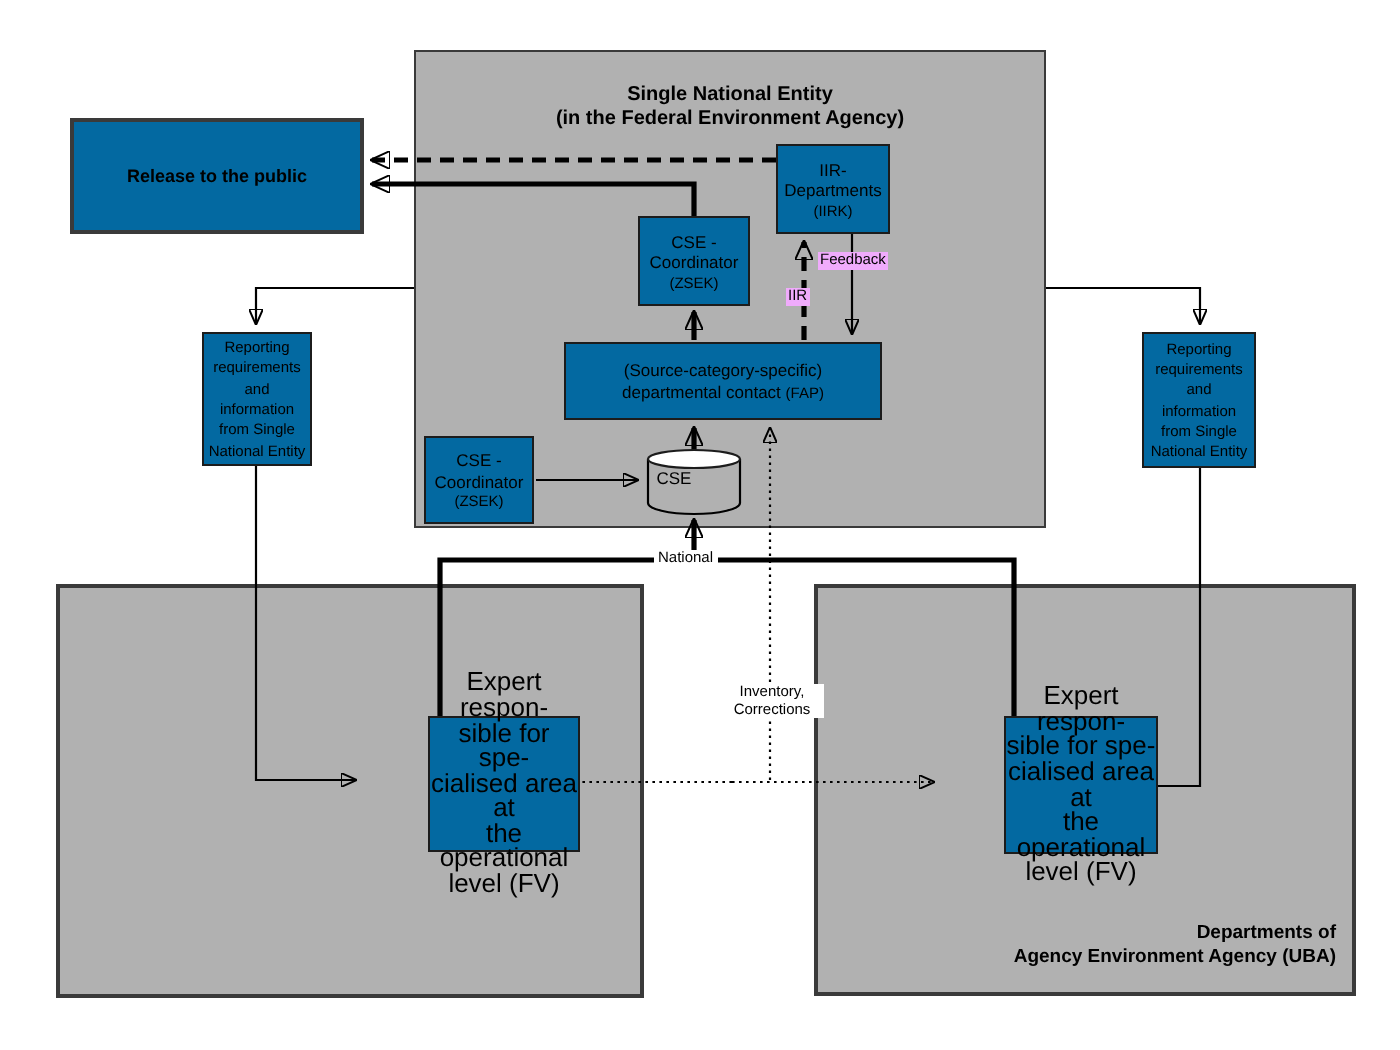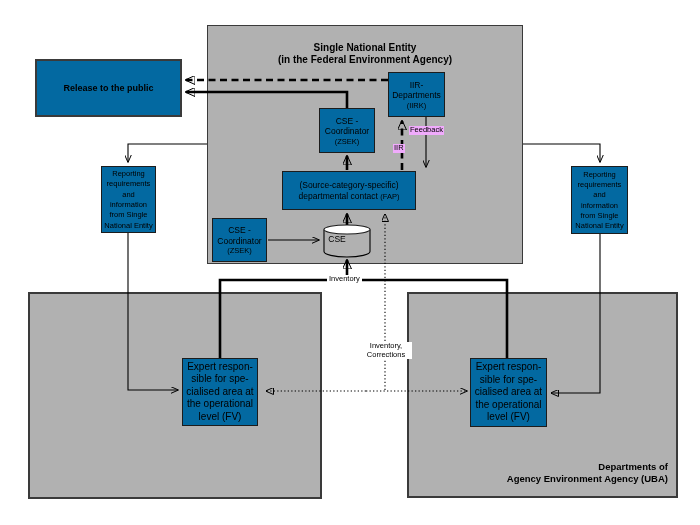--- a/index.html
+++ b/index.html
@@ -11,21 +11,21 @@
   .node{position:absolute;background:#0369a1;border:1px solid #1c1c1c;box-sizing:border-box;
         display:flex;flex-direction:column;align-items:center;justify-content:center;
         text-align:center;z-index:3;}
   .pre{white-space:pre-line;}
   .nm{font-size:8.5px;line-height:10.5px;}
   .ab{font-size:7.5px;line-height:9px;}
   .sne-title{position:absolute;left:0;right:0;top:16px;text-align:center;
              font-weight:bold;font-size:10px;line-height:12px;z-index:3;}
   .release-label{font-weight:bold;font-size:9px;}
   .rep{font-size:7.5px;line-height:10.3px;padding-top:1px;}
-  .exp{font-size:10px;line-height:12.6px;}
+  .exp{font-size:13px;line-height:12.6px;margin-left:32px;}
   .edge-label{position:absolute;font-size:7.5px;line-height:8.5px;text-align:center;z-index:3;}
   .on-gray{background:#f0abfc;padding:0 1px;}
   .on-white{background:#ffffff;padding:0 2px;}
   .panel-title{position:absolute;font-weight:bold;font-size:9.5px;line-height:12px;z-index:3;}
   svg#wires{position:absolute;left:0;top:0;z-index:2;}
   svg#wires path{stroke:#000;fill:none;}
   .thick{stroke-width:2.6px;}
   .thin{stroke-width:1.1px;}
   .dashT{stroke-dasharray:7,4.5;}
   .dot{stroke-dasharray:1.3,2.2;}
@@ -89,21 +89,21 @@
 Departments</div>
     <div class="ab">(IIRK)</div>
   </div>
 
   <div class="node" style="left:319px;top:108px;width:56px;height:45px;">
     <div class="nm pre">CSE -
 Coordinator</div>
     <div class="ab">(ZSEK)</div>
   </div>
 
-  <div class="node" style="left:282px;top:171px;width:134px;height:39px;">
+  <div class="node" style="left:282px;top:171px;width:159px;height:39px;">
     <div class="nm">(Source-category-specific)</div>
     <div class="nm"><span>departmental contact</span> <span class="ab">(FAP)</span></div>
   </div>
 
   <div class="node" style="left:212px;top:218px;width:55px;height:44px;">
     <div class="nm pre">CSE -
 Coordinator</div>
     <div class="ab">(ZSEK)</div>
   </div>
 
@@ -130,20 +130,20 @@
 level (FV)</div>
 
   <div class="node exp pre" style="left:470px;top:358px;width:77px;height:69px;">Expert respon-
 sible for spe-
 cialised area at
 the operational
 level (FV)</div>
 
   <div class="edge-label on-gray" style="left:409px;top:126px;">Feedback</div>
   <div class="edge-label on-gray" style="left:393px;top:144px;">IIR</div>
-  <div class="edge-label on-white" style="left:327px;top:275px;">Inventory</div>
+  <div class="edge-label on-white" style="left:327px;top:275px;">National</div>
   <div class="edge-label on-white pre" style="left:360px;top:342px;width:48px;">Inventory,
 Corrections</div>
 
   <div class="panel-title pre" style="right:32px;top:461px;text-align:right;">Departments of
 Agency Environment Agency (UBA)</div>
 
 </div>
 
 </body></html>

